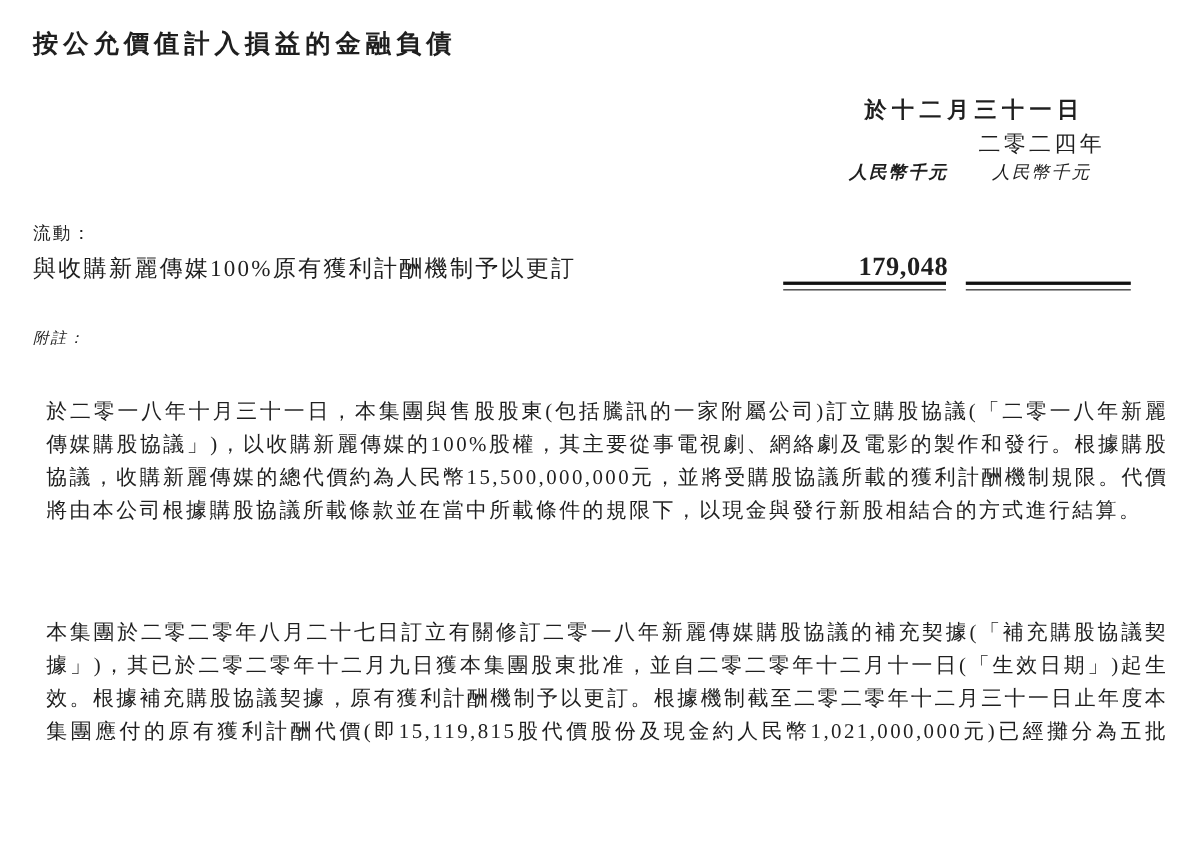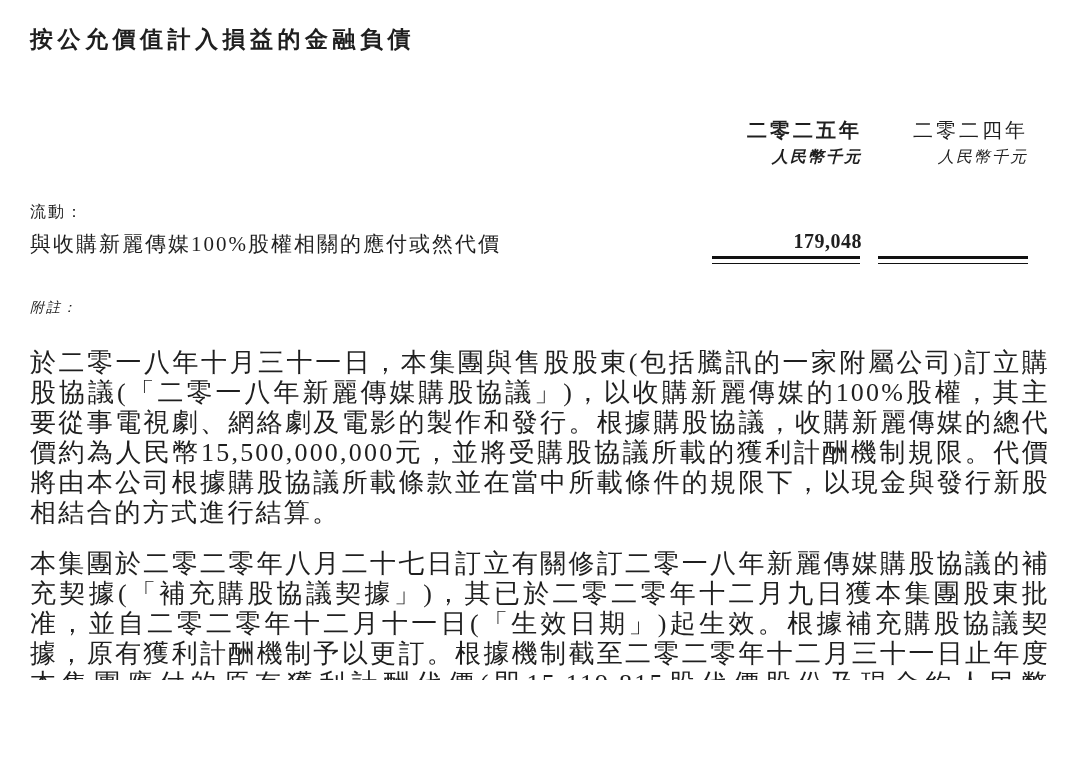--- a/index.html
+++ b/index.html
@@ -29,59 +29,59 @@
 
   
   .date-header {
     top: 86px; left: 740px; width: 292px;
     text-align: center;
     font-size: 20px;
     font-weight: bold;
     letter-spacing: 5px;
   }
   .col-2025 { left: 700px; width: 162px; text-align: right; font-weight: bold; }
-  .col-2024 { left: 866px; width: 162px; text-align: right; }
+  .col-2024 { left: 866px; width: 162px; text-align: center; }
   .year-row  { top: 117px; font-size: 20px; letter-spacing: 3px; }
   .unit-row  { top: 147px; font-size: 16px; letter-spacing: 2px; font-style: italic; }
 
   .section-label {
     top: 202px; left: 30px;
     font-size: 16px;
     letter-spacing: 2px;
   }
   .row-label {
     top: 230px; left: 30px;
     font-size: 21px;
     letter-spacing: 2px;
   }
-  .value-row { top: 230px; font-size: 20px; letter-spacing: 0.5px; }
+  .value-row { top: 230px; font-size: 24px; letter-spacing: 0.5px; }
 
   .double-rule {
     top: 256px; height: 4px;
     border-top: 3px solid #111;
     border-bottom: 1.5px solid #111;
   }
   .rule-2025 { left: 712px; width: 148px; }
   .rule-2024 { left: 878px; width: 150px; }
 
   .notes-label {
     top: 299px; left: 30px;
     font-size: 14px;
     font-style: italic;
     letter-spacing: 2px;
   }
 
   .para {
     left: 30px; width: 1020px;
-    font-size: 26px;
+    font-size: 19px;
     line-height: 30px;
     letter-spacing: 2.2px;
     text-align: justify;
     text-justify: inter-character;
-    margin: 0;
+    margin: 12px;
   }
   .para-1 { top: 348px; }
   .para-2 { top: 549px; }
 
   
   .wm-circle {
     top: 691px; left: 901px;
     width: 30px; height: 30px;
     border: 2px solid rgba(185,185,185,0.8);
     border-radius: 50%;
@@ -105,29 +105,29 @@
     white-space: nowrap;
   }
 </style>
 </head>
 <body>
 
 <div class="page">
 
   <h1 class="abs doc-title">按公允價值計入損益的金融負債</h1>
 
+  <div class="abs date-header">於十二月三十一日</div>
 
-  <div class="abs year-row col-2025">二零二五年</div>
   <div class="abs year-row col-2024">二零二四年</div>
 
   <div class="abs unit-row col-2025">人民幣千元</div>
   <div class="abs unit-row col-2024">人民幣千元</div>
 
   <div class="abs section-label">流動：</div>
-  <div class="abs row-label">與收購新麗傳媒100%股權相關的應付或然代價</div>
+  <div class="abs row-label">與收購新麗傳媒100%原有獲利計酬機制予以更訂</div>
 
   <div class="abs value-row col-2025">179,048</div>
 
   <div class="abs double-rule rule-2025"></div>
   <div class="abs double-rule rule-2024"></div>
 
   <div class="abs notes-label">附註：</div>
 
   <p class="abs para para-1">於二零一八年十月三十一日，本集團與售股股東(包括騰訊的一家附屬公司)訂立購股協議(「二零一八年新麗傳媒購股協議」)，以收購新麗傳媒的100%股權，其主要從事電視劇、網絡劇及電影的製作和發行。根據購股協議，收購新麗傳媒的總代價約為人民幣15,500,000,000元，並將受購股協議所載的獲利計酬機制規限。代價將由本公司根據購股協議所載條款並在當中所載條件的規限下，以現金與發行新股相結合的方式進行結算。</p>
   <p class="abs para para-2">本集團於二零二零年八月二十七日訂立有關修訂二零一八年新麗傳媒購股協議的補充契據(「補充購股協議契據」)，其已於二零二零年十二月九日獲本集團股東批准，並自二零二零年十二月十一日(「生效日期」)起生效。根據補充購股協議契據，原有獲利計酬機制予以更訂。根據機制截至二零二零年十二月三十一日止年度本集團應付的原有獲利計酬代價(即15,119,815股代價股份及現金約人民幣1,021,000,000元)已經攤分為五批次，分配覆蓋截至二零二四年十二月三十一日止五個財政年度，並須遵守補充購股協議契據所載額外條件及調整。截至二零二五年十二月三十一日，與最後一筆績效獎金相關的應付代價尚未結清。該筆款項的結清須符合董事會認定為公平合理且符合本公司及股東整體利益的若干慣常條件。</p>

